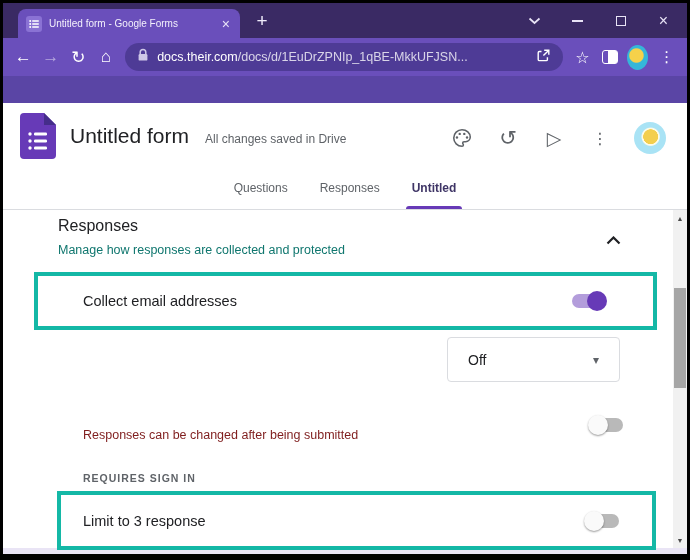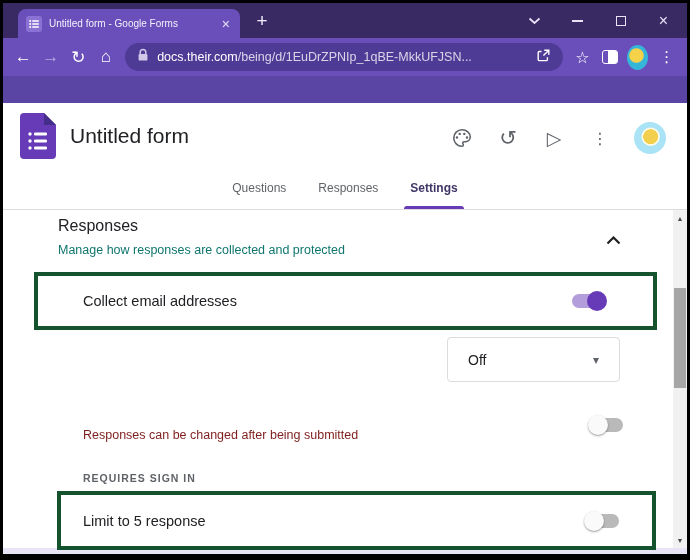--- a/index.html
+++ b/index.html
@@ -62,21 +62,21 @@
   .tab-item.active { color:#3f3566; font-weight:bold; }
   .tab-item.active::after { content:""; position:absolute; left:-3px; right:-3px; bottom:0; height:3px;
                             background:#673ab7; border-radius:3px 3px 0 0; }
   .divider { position:absolute; top:106px; left:0; right:0; height:1px; background:#dadce0; }
 
   .section-title { position:absolute; left:55px; top:114px; font-size:16px; color:#202124; }
   .section-sub { position:absolute; left:55px; top:140px; font-size:12.5px; color:#0f766e; }
   .collapse-btn { position:absolute; left:597px; top:124px; width:26px; height:26px;
                   display:flex; align-items:center; justify-content:center; }
 
-  .redbox { position:absolute; border:4px solid #14532d; display:flex; align-items:center; }
+  .redbox { position:absolute; border:4px solid #14b8a6; display:flex; align-items:center; }
   .redbox1 { left:31px; top:169px; width:623px; height:58px; padding:0 46px 0 45px; justify-content:space-between; }
   .redbox2 { left:54px; top:388px; width:599px; height:59px; padding:0 32px 0 22px; justify-content:space-between; }
   .row-label { font-size:14.5px; color:#202124; }
   .row-sub { font-size:12.5px; color:#7f1d1d; }
 
   .lbl-sendcopy { position:absolute; left:80px; top:249px; }
   .dropdown { position:absolute; left:444px; top:234px; width:173px; height:45px; border:1px solid #dadce0;
               border-radius:4px; display:flex; align-items:center; padding:0 20px; background:#fff; }
   .dropdown .val { font-size:14px; color:#202124; }
   .dropdown .caret { margin-left:auto; color:#5f6368; font-size:12px; }
@@ -150,21 +150,21 @@
       <span class="nav-ic dim">→</span>
       <span class="nav-ic">↻</span>
       <span class="nav-ic">⌂</span>
       <div class="addressbar">
         <span>
           <svg width="12" height="14" viewBox="0 0 12 14">
               <path d="M3.2 6V4.2a2.8 2.8 0 0 1 5.6 0V6" fill="none" stroke="#cfc8e8" stroke-width="1.5"></path>
               <rect x="1.6" y="6" width="8.8" height="6.6" rx="1.2" fill="#cfc8e8"></rect>
             </svg>
         </span>
-        <span class="url"><b>docs.their.com</b><span class="path">/being/d/1EuDrZPNIp_1qBE-MkkUFJSN...</span></span>
+        <span class="url"><b>docs.their.com</b><span class="path">/docs/d/1EuDrZPNIp_1qBE-MkkUFJSN...</span></span>
         <span>
           <svg width="15" height="15" viewBox="0 0 15 15">
               <path d="M5.5 3.5H3.4a1.2 1.2 0 0 0-1.2 1.2v6.7a1.2 1.2 0 0 0 1.2 1.2h6.8a1.2 1.2 0 0 0 1.2-1.2V9.3" fill="none" stroke="#fff" stroke-width="1.4"></path>
               <path d="M8.2 2.2h4.6v4.6" fill="none" stroke="#fff" stroke-width="1.4"></path>
               <path d="M12.6 2.4 7.4 7.6" fill="none" stroke="#fff" stroke-width="1.4"></path>
             </svg>
         </span>
       </div>
       <span class="nav-ic star">☆</span>
       <span class="sidepanel">
@@ -184,41 +184,42 @@
             <path d="M24 0l12 12H24z" fill="#452d8a"></path>
             <circle cx="10" cy="21" r="1.7" fill="#fff"></circle>
             <rect x="14" y="19.5" width="13" height="3" rx="1.2" fill="#fff"></rect>
             <circle cx="10" cy="28" r="1.7" fill="#fff"></circle>
             <rect x="14" y="26.5" width="13" height="3" rx="1.2" fill="#fff"></rect>
             <circle cx="10" cy="35" r="1.7" fill="#fff"></circle>
             <rect x="14" y="33.5" width="13" height="3" rx="1.2" fill="#fff"></rect>
           </svg>
       </span>
       <span class="form-title">Untitled form</span>
+      <span class="save-status">All changes saved in Drive</span>
 
       <div class="header-icons">
         <span class="hicon">
           <svg width="22" height="22" viewBox="0 0 24 24">
               <path d="M12 3c-4.97 0-9 4.03-9 9s4.03 9 9 9c.83 0 1.5-.67 1.5-1.5 0-.39-.15-.74-.39-1.01-.23-.26-.38-.61-.38-.99 0-.83.67-1.5 1.5-1.5H16c2.76 0 5-2.24 5-5 0-4.42-4.03-8-9-8z" fill="none" stroke="#5f6368" stroke-width="1.7"></path>
               <circle cx="6.5" cy="11.5" r="1.3" fill="#5f6368"></circle>
               <circle cx="9.5" cy="7.5" r="1.3" fill="#5f6368"></circle>
               <circle cx="14.5" cy="7.5" r="1.3" fill="#5f6368"></circle>
               <circle cx="17.5" cy="11.5" r="1.3" fill="#5f6368"></circle>
             </svg>
         </span>
         <span class="hicon glyph-undo">↺</span>
         <span class="hicon glyph-send">▷</span>
         <span class="hicon glyph-dots">⋮</span>
         <span class="hd-avatar"></span>
       </div>
 
       <div class="tabs-row">
         <span class="tab-item">Questions</span>
         <span class="tab-item">Responses</span>
-        <span class="tab-item active">Settings</span>
+        <span class="tab-item active">Untitled</span>
       </div>
       <div class="divider"></div>
 
       <span class="section-title">Responses</span>
       <span class="section-sub">Manage how responses are collected and protected</span>
       <span class="collapse-btn">
         <svg width="15" height="9" viewBox="0 0 15 9">
             <polyline points="1.5,7.5 7.5,1.5 13.5,7.5" fill="none" stroke="#202124" stroke-width="2.2"></polyline>
           </svg>
       </span>
@@ -239,21 +240,21 @@
       </div>
 
       
       <span class="row-sub sub-editing">Responses can be changed after being submitted</span>
       <span class="toggle off tgl-editing"><span class="track"></span><span class="knob"></span></span>
 
       <span class="requires">REQUIRES SIGN IN</span>
 
       
       <div class="redbox redbox2">
-        <span class="row-label">Limit to 5 response</span>
+        <span class="row-label">Limit to 3 response</span>
         <span class="toggle off">
             <span class="track"></span>
             <span class="knob"></span>
           </span>
       </div>
 
     </div>
 
     <div class="scrollbar">
       <span class="sb-arrow sb-up">▲</span>

